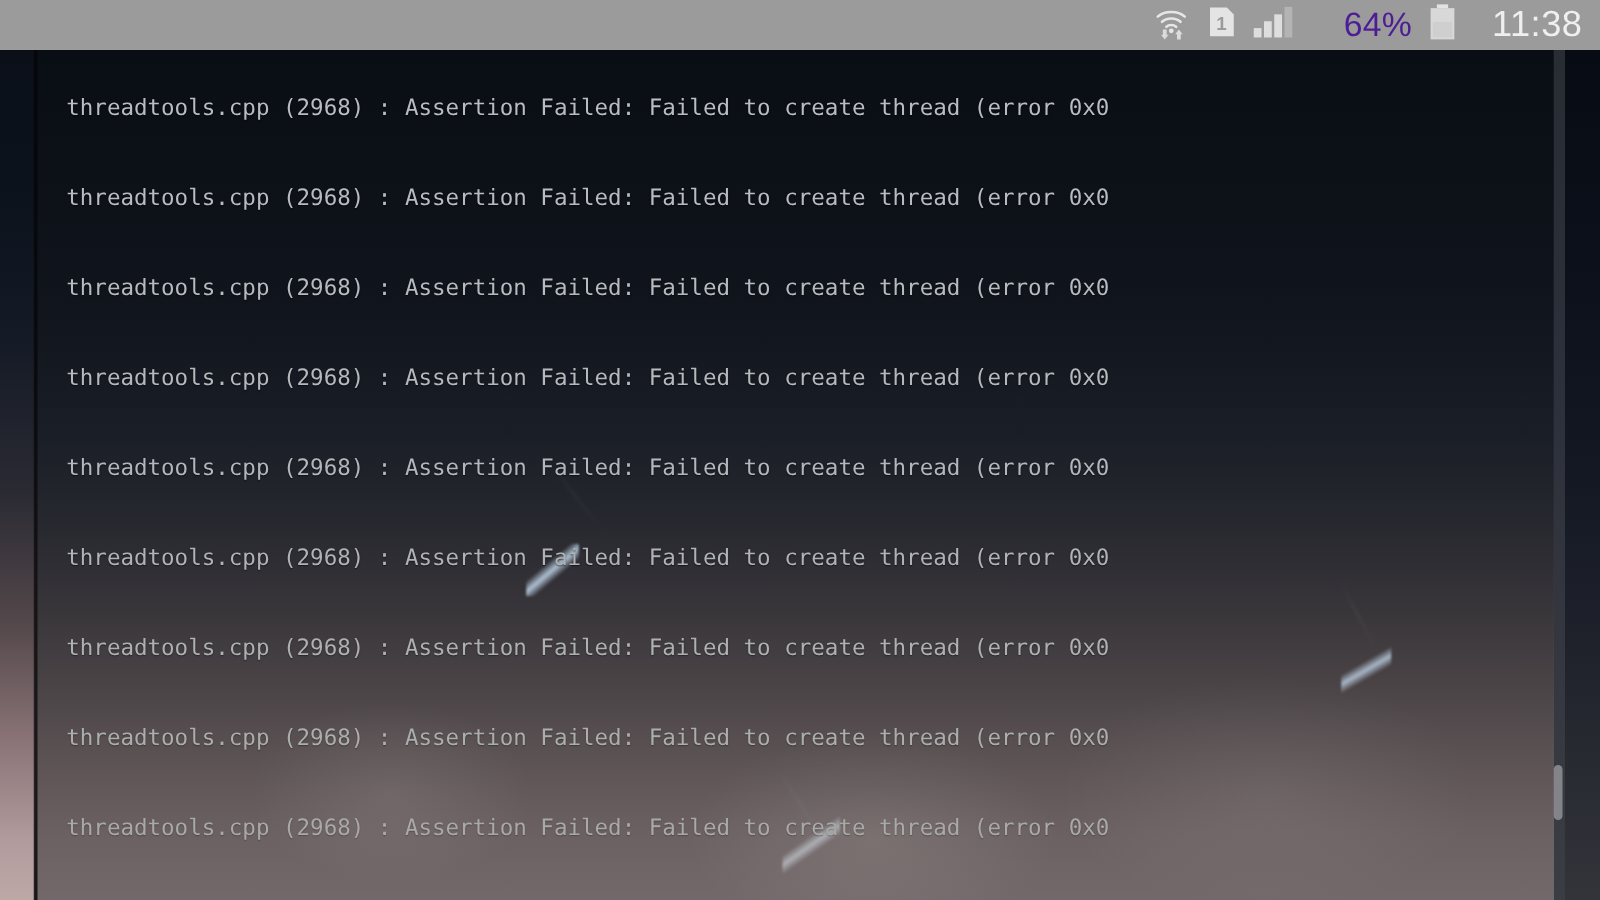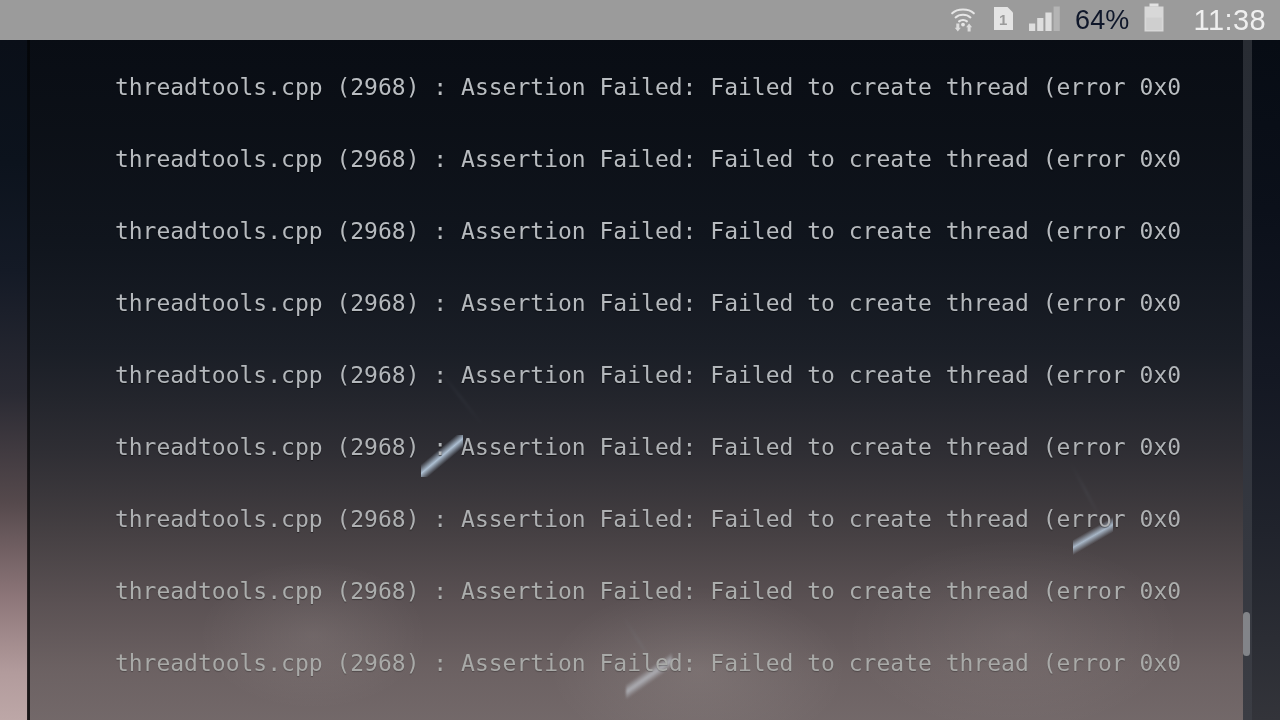--- a/index.html
+++ b/index.html
@@ -45,23 +45,24 @@
     position:absolute; left:0; top:0;
     width:1280px; height:40px;
     background:#9b9b9b;
     display:flex; align-items:center; justify-content:flex-end;
     padding-right:14px;
     z-index:40;
   }
   #statusbar .sb-items { display:flex; align-items:center; gap:13px; }
   .sb-icon { display:block; }
   #sb-percent {
-    color:#0f172a; font-size:27px; letter-spacing:0.2px;
+    color:#4c1d95; font-size:27px; letter-spacing:0.2px;
     font-family:"Liberation Sans", sans-serif;
     line-height:1;
+    margin-left:26px;
   }
   #sb-clock {
     color:#efefef; font-size:29px; letter-spacing:0.4px;
     font-family:"Liberation Sans", sans-serif;
     line-height:1;
     margin-left:16px;
   }
 
   
   #terminal {
@@ -88,25 +89,24 @@
     border-radius:50%;
     pointer-events:none;
   }
 
   #log {
     position:absolute; left:0; top:0;
     width:100%; height:100%;
     padding-left:25px;
     padding-top:11px;
     font-family:"DejaVu Sans Mono", "Liberation Mono", monospace;
-    font-size:23px;
+    font-size:18px;
     line-height:72px;
     white-space:nowrap;
     letter-spacing:0px;
-    text-align:center;
   }
   #log .line {
     height:72px;
     color:#b3b7bb;
     text-shadow:0 1px 1px rgba(0,0,0,0.55);
   }
   
   #log .line:nth-child(1){ color:#b9bdc1; }
   #log .line:nth-child(2){ color:#b8bcc0; }
   #log .line:nth-child(3){ color:#b7bbbf; }

